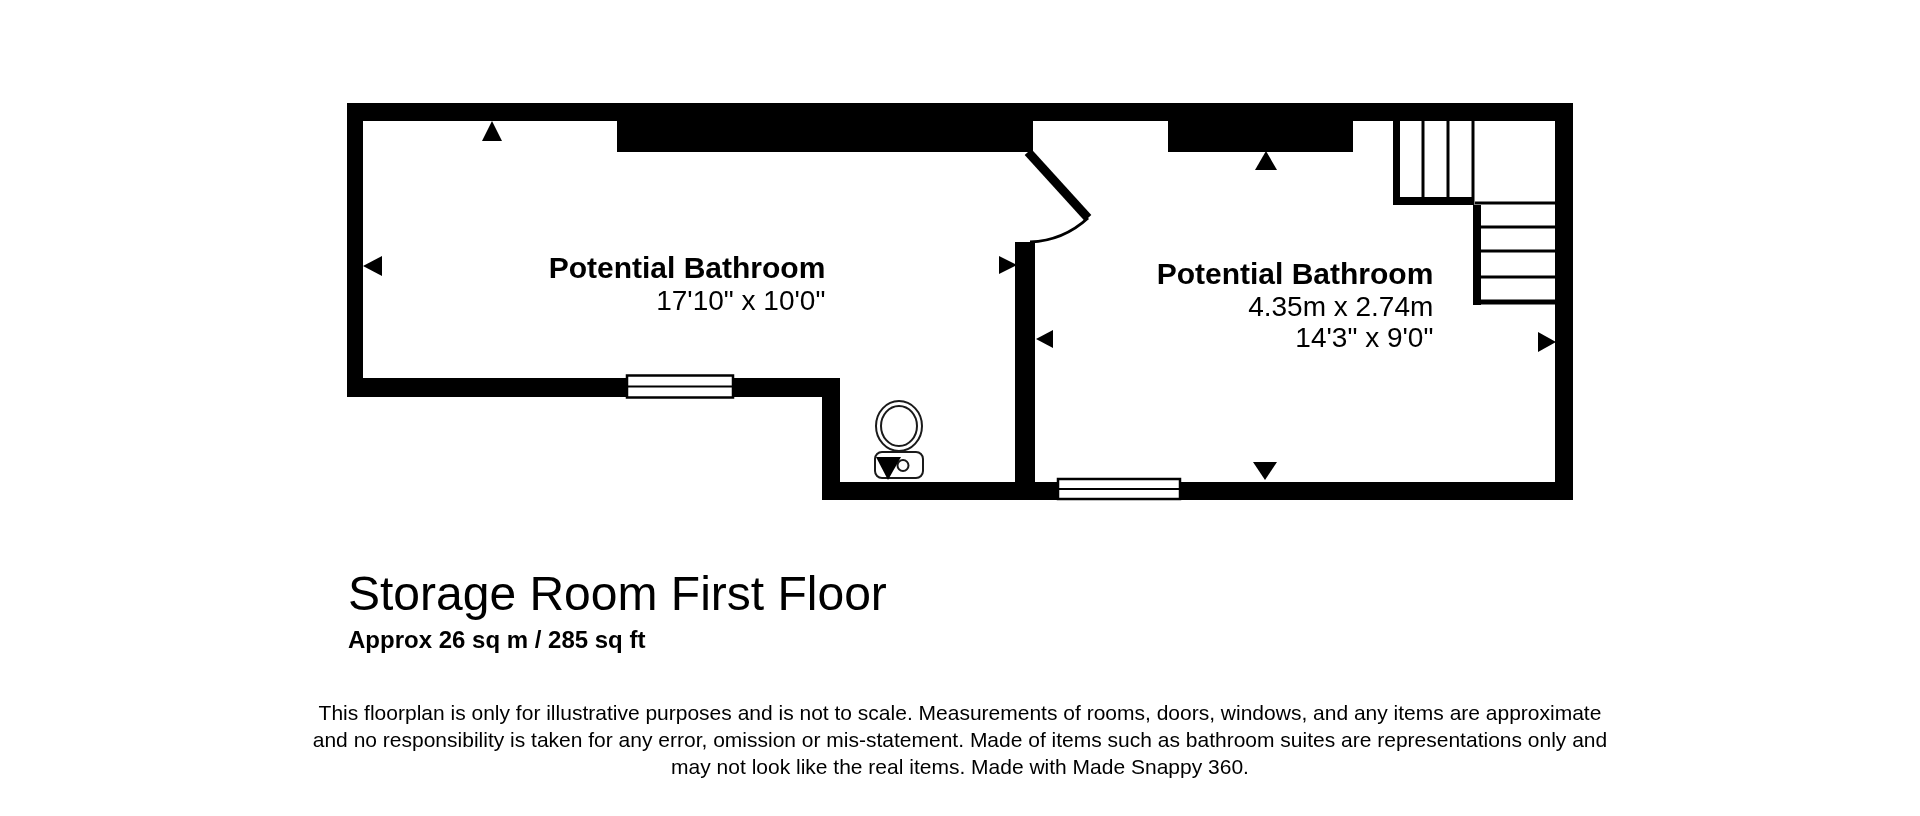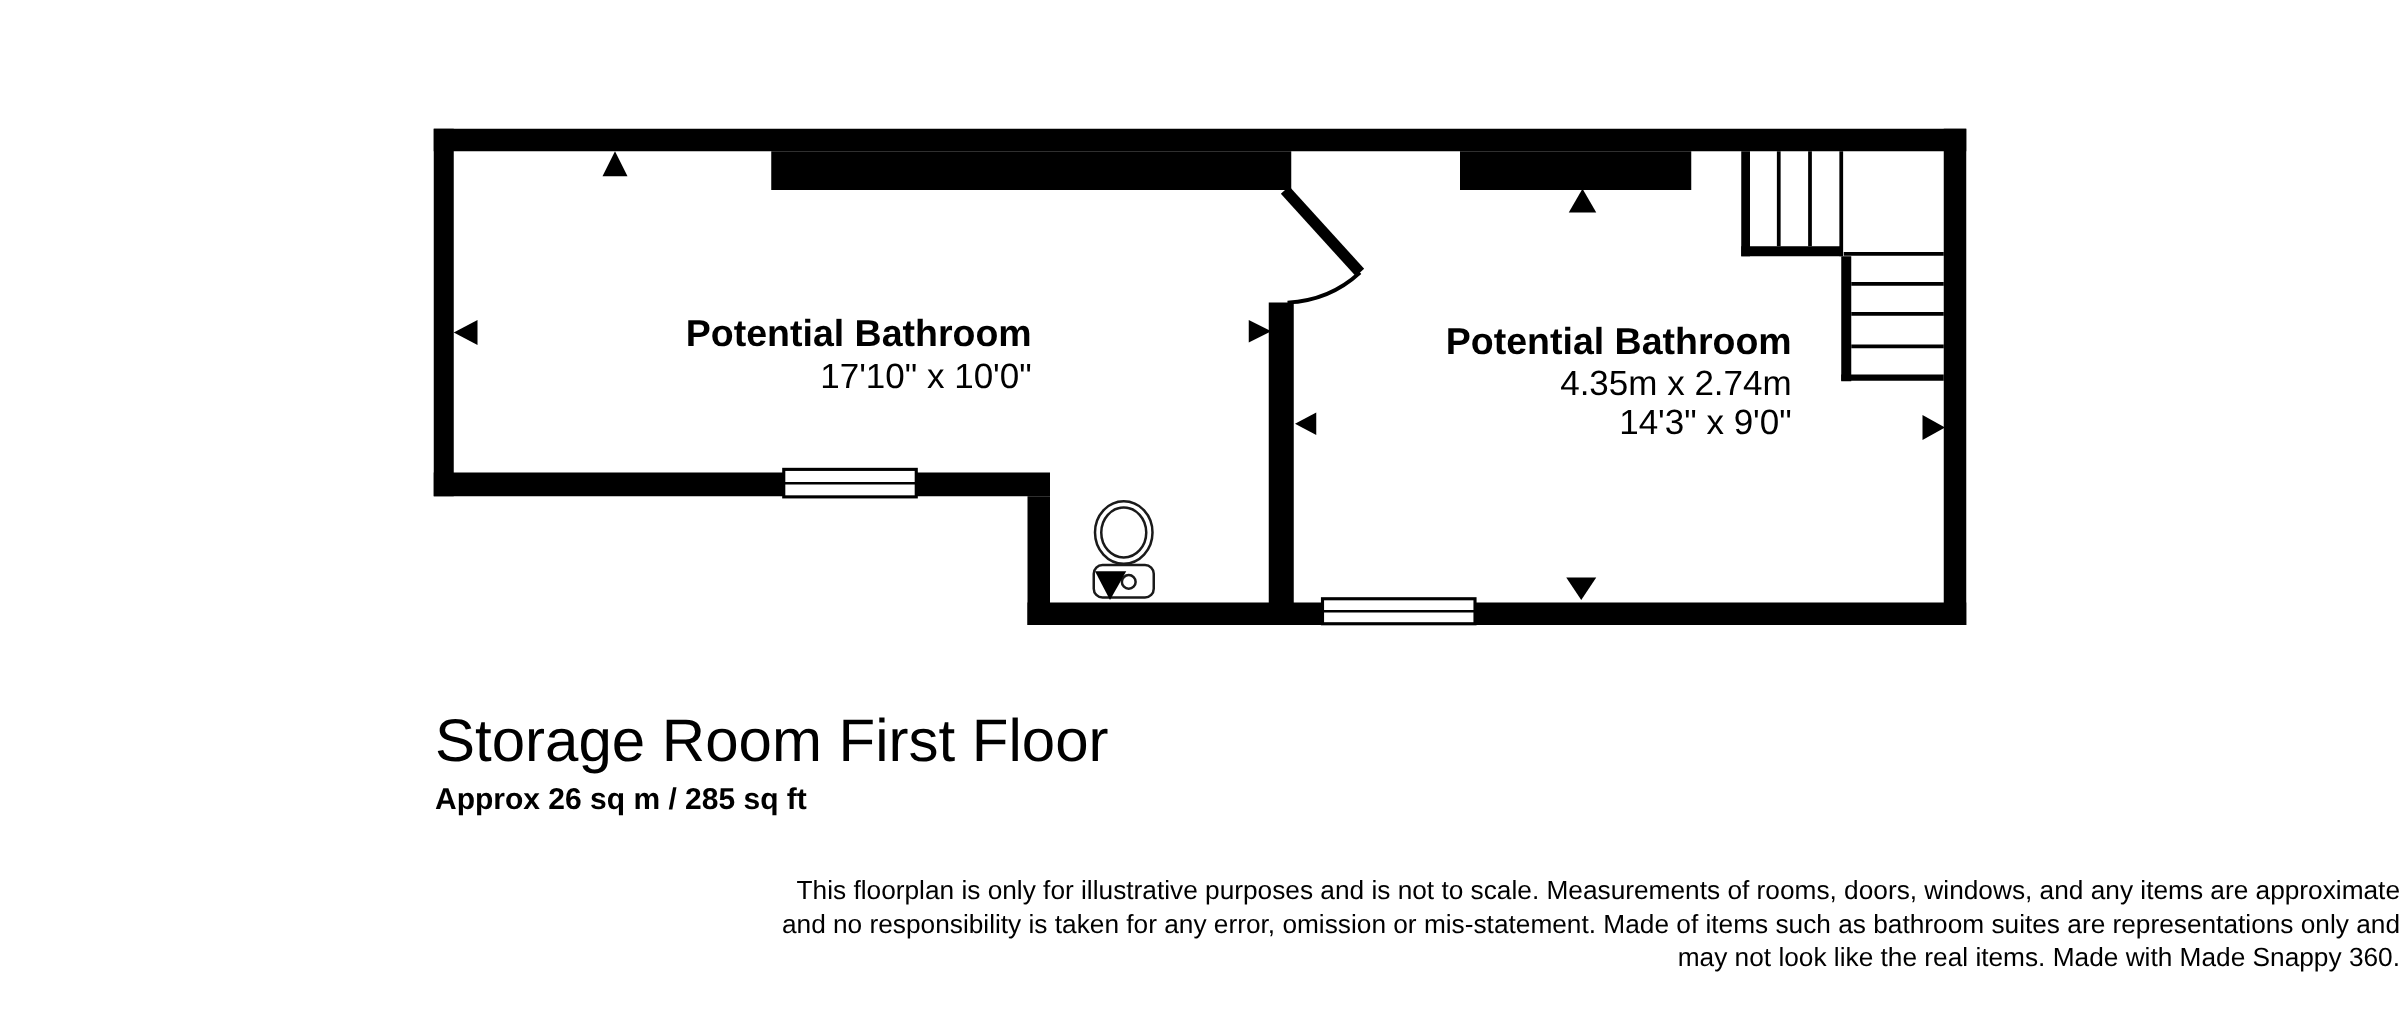--- a/index.html
+++ b/index.html
@@ -5,21 +5,21 @@
   html,body{margin:0;padding:0;background:#ffffff;}
   body{width:1920px;height:816px;font-family:"Liberation Sans",sans-serif;color:#000;}
   .stage{position:relative;width:1920px;height:816px;overflow:hidden;background:#fff;}
   .plan-svg{position:absolute;left:0;top:0;}
   .room-label{position:absolute;transform:translateX(-50%);text-align:right;white-space:nowrap;}
   .room-name{font-size:30px;font-weight:bold;line-height:34px;}
   .room-dim{font-size:28px;font-weight:400;line-height:31px;}
   .plan-title{position:absolute;left:348px;top:566px;font-size:48px;font-weight:400;white-space:nowrap;}
   .plan-area{position:absolute;left:348px;top:615px;font-size:24px;font-weight:bold;white-space:nowrap;margin-top:11px;}
   .disclaimer{position:absolute;left:0;right:0;top:699px;text-align:center;font-size:21px;line-height:27px;}
-  .disclaimer div{white-space:nowrap;text-align:right;}
+  .disclaimer div{white-space:nowrap;}
 </style>
 </head>
 <body>
 
 <div class="stage">
 
   <svg class="plan-svg" width="1920" height="816" viewBox="0 0 1920 816">
 
     <g fill="#000000">
       <rect x="347" y="103" width="1226" height="18"></rect>

